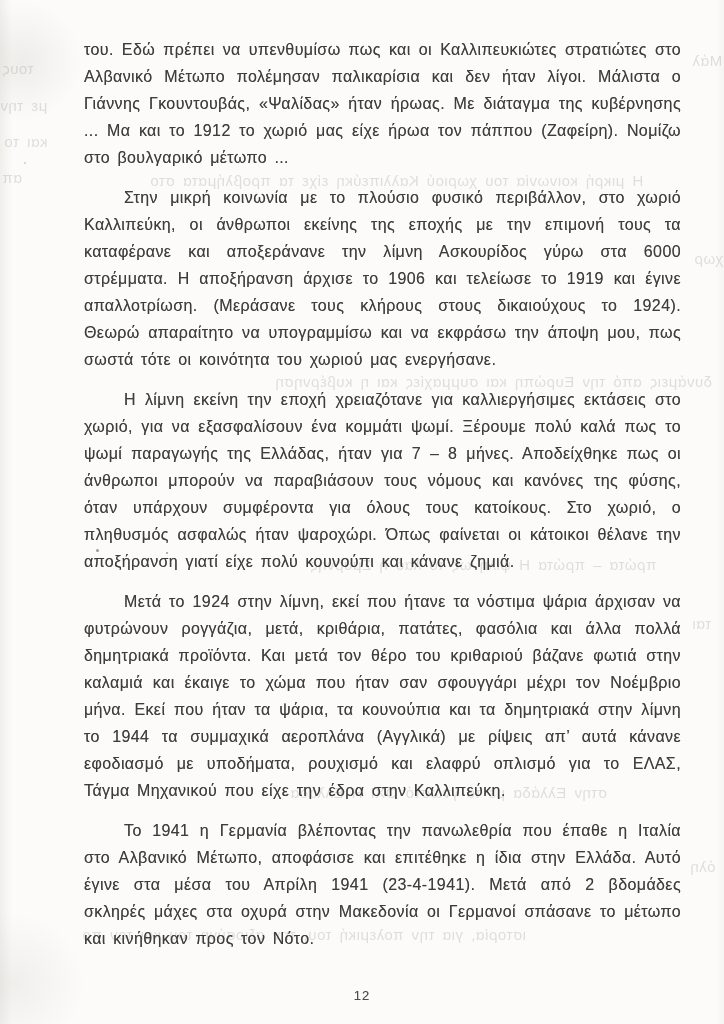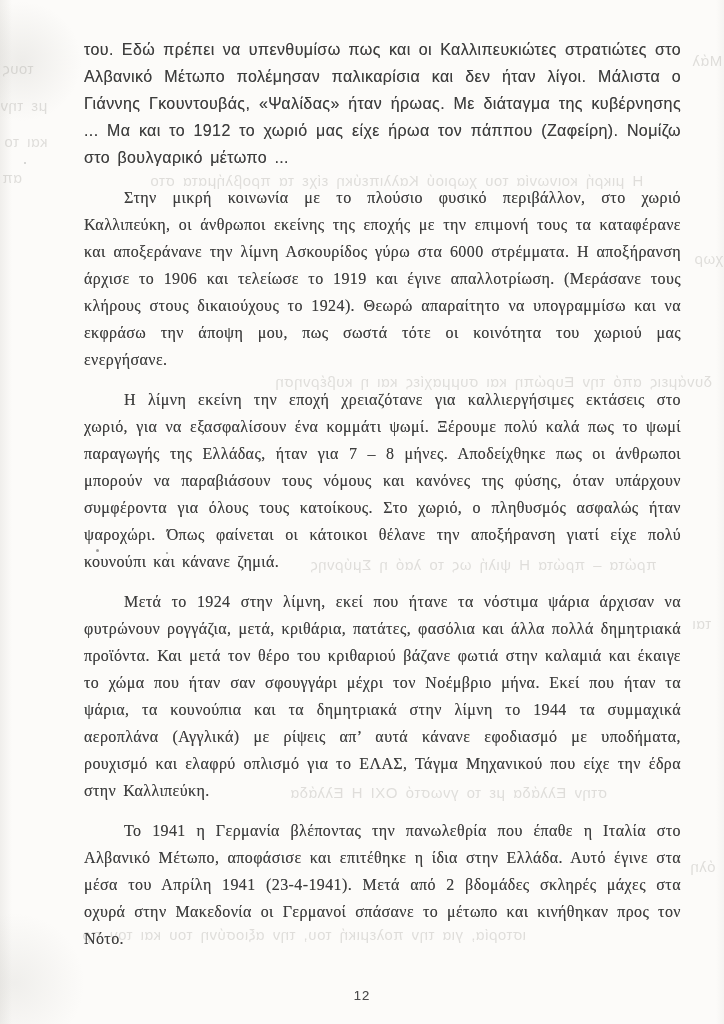--- a/index.html
+++ b/index.html
@@ -28,21 +28,21 @@
   .content p {
     margin: 0 0 13px 0;
     font-size: 16px;
     line-height: 27px;
     text-align: justify;
     color: #3d3d3d;
     letter-spacing: 0.4px;
     word-spacing: 2.5px;
     text-shadow: 0 0 0.6px rgba(61,61,61,0.55);
   }
-  .content p.indent { text-indent: 40px; font-family: Liberation Serif, serif; }
+  .content p.indent { text-indent: 40px; }
 
   
   .page-number {
     position: absolute;
     top: 988px; left: 0; width: 100%;
     text-align: center;
     font-size: 13px;
     color: #4c4c4c;
     letter-spacing: 1px;
     text-shadow: 0 0 0.6px rgba(70,70,70,0.5);

